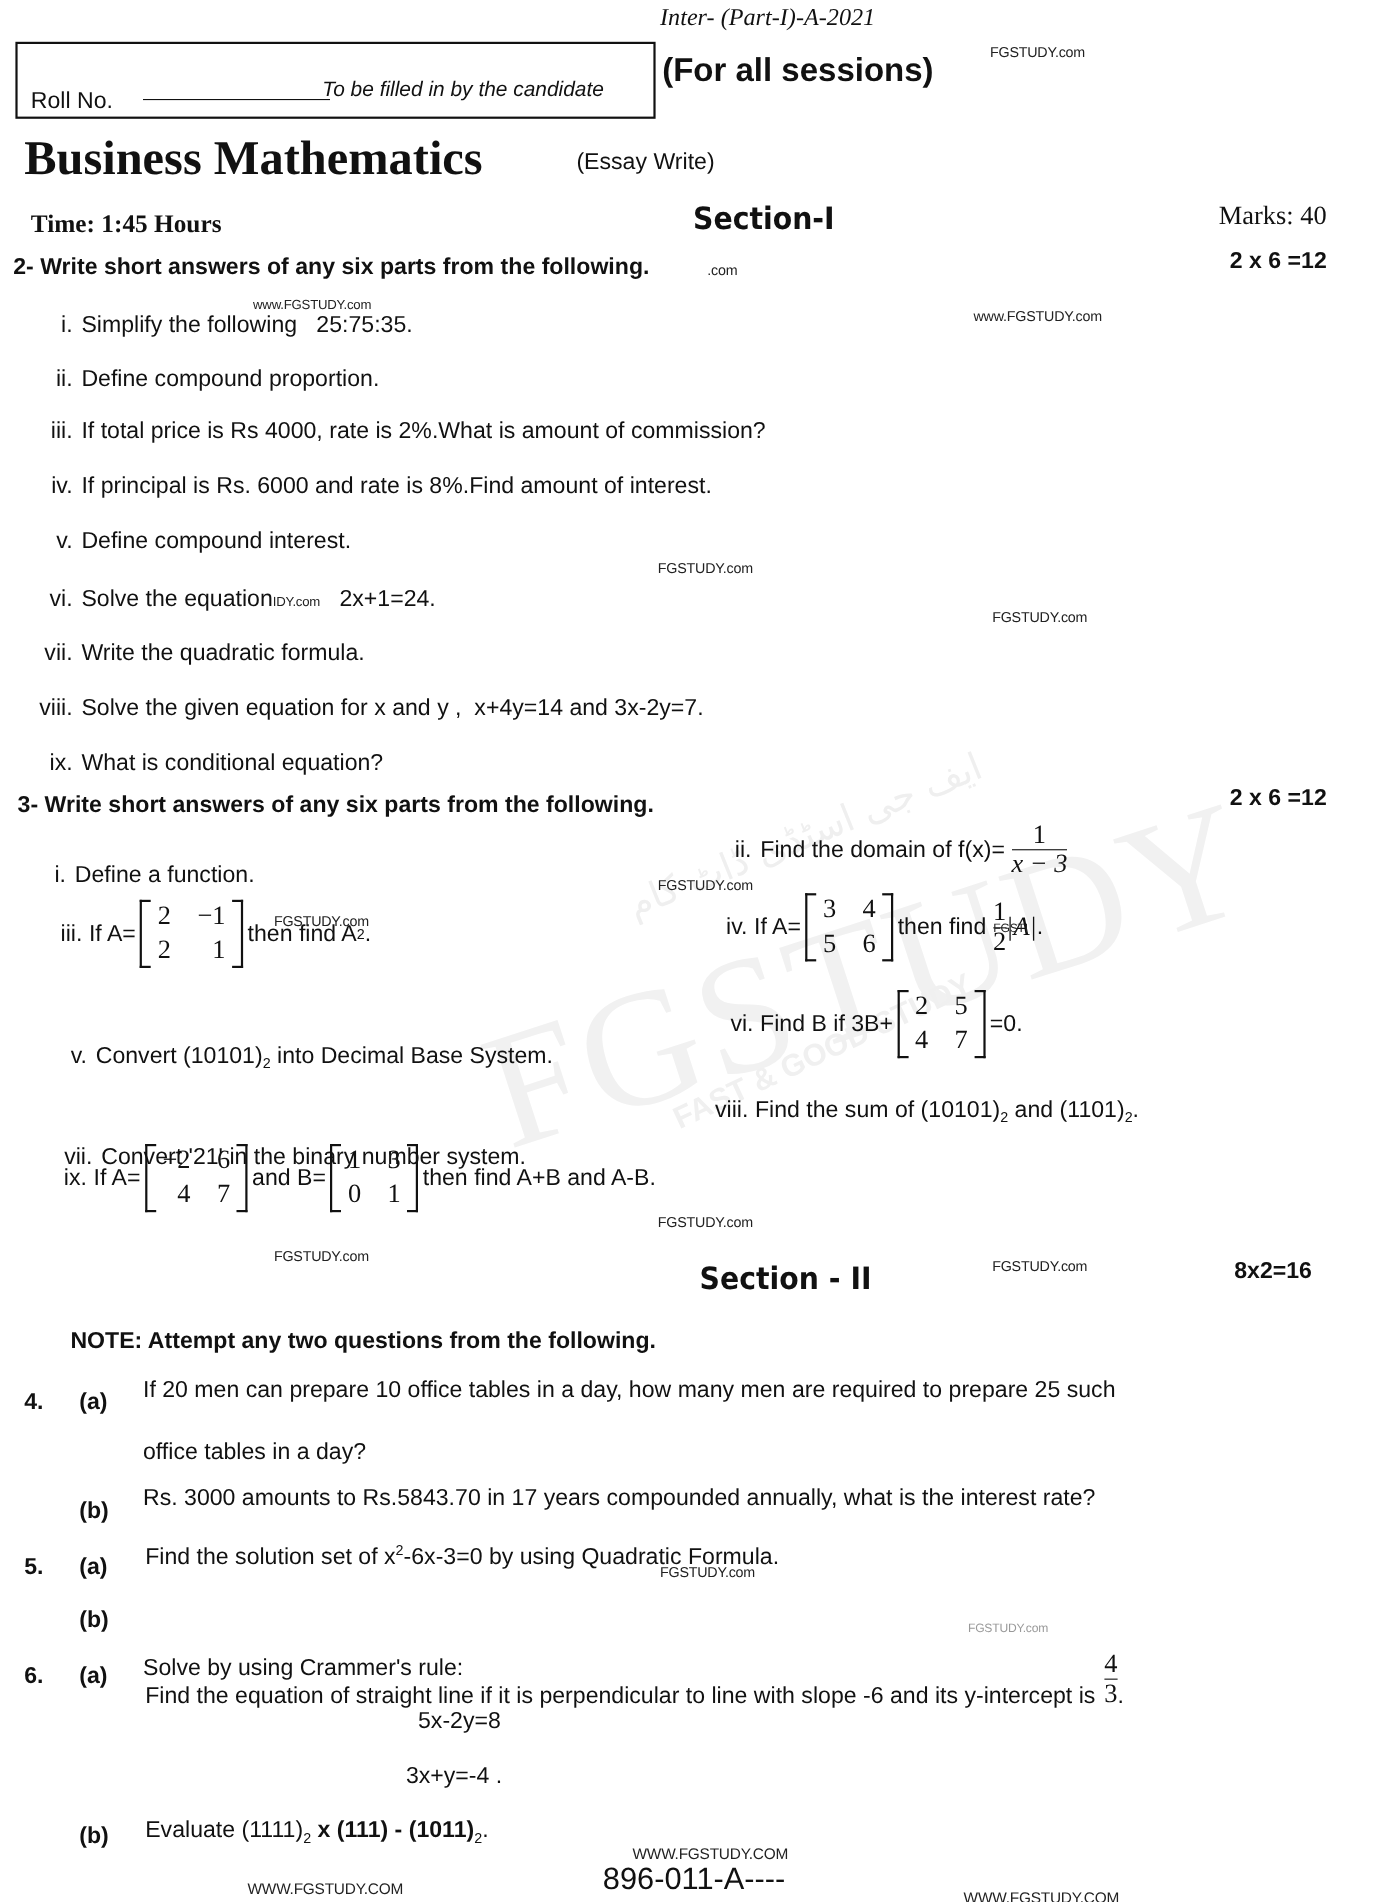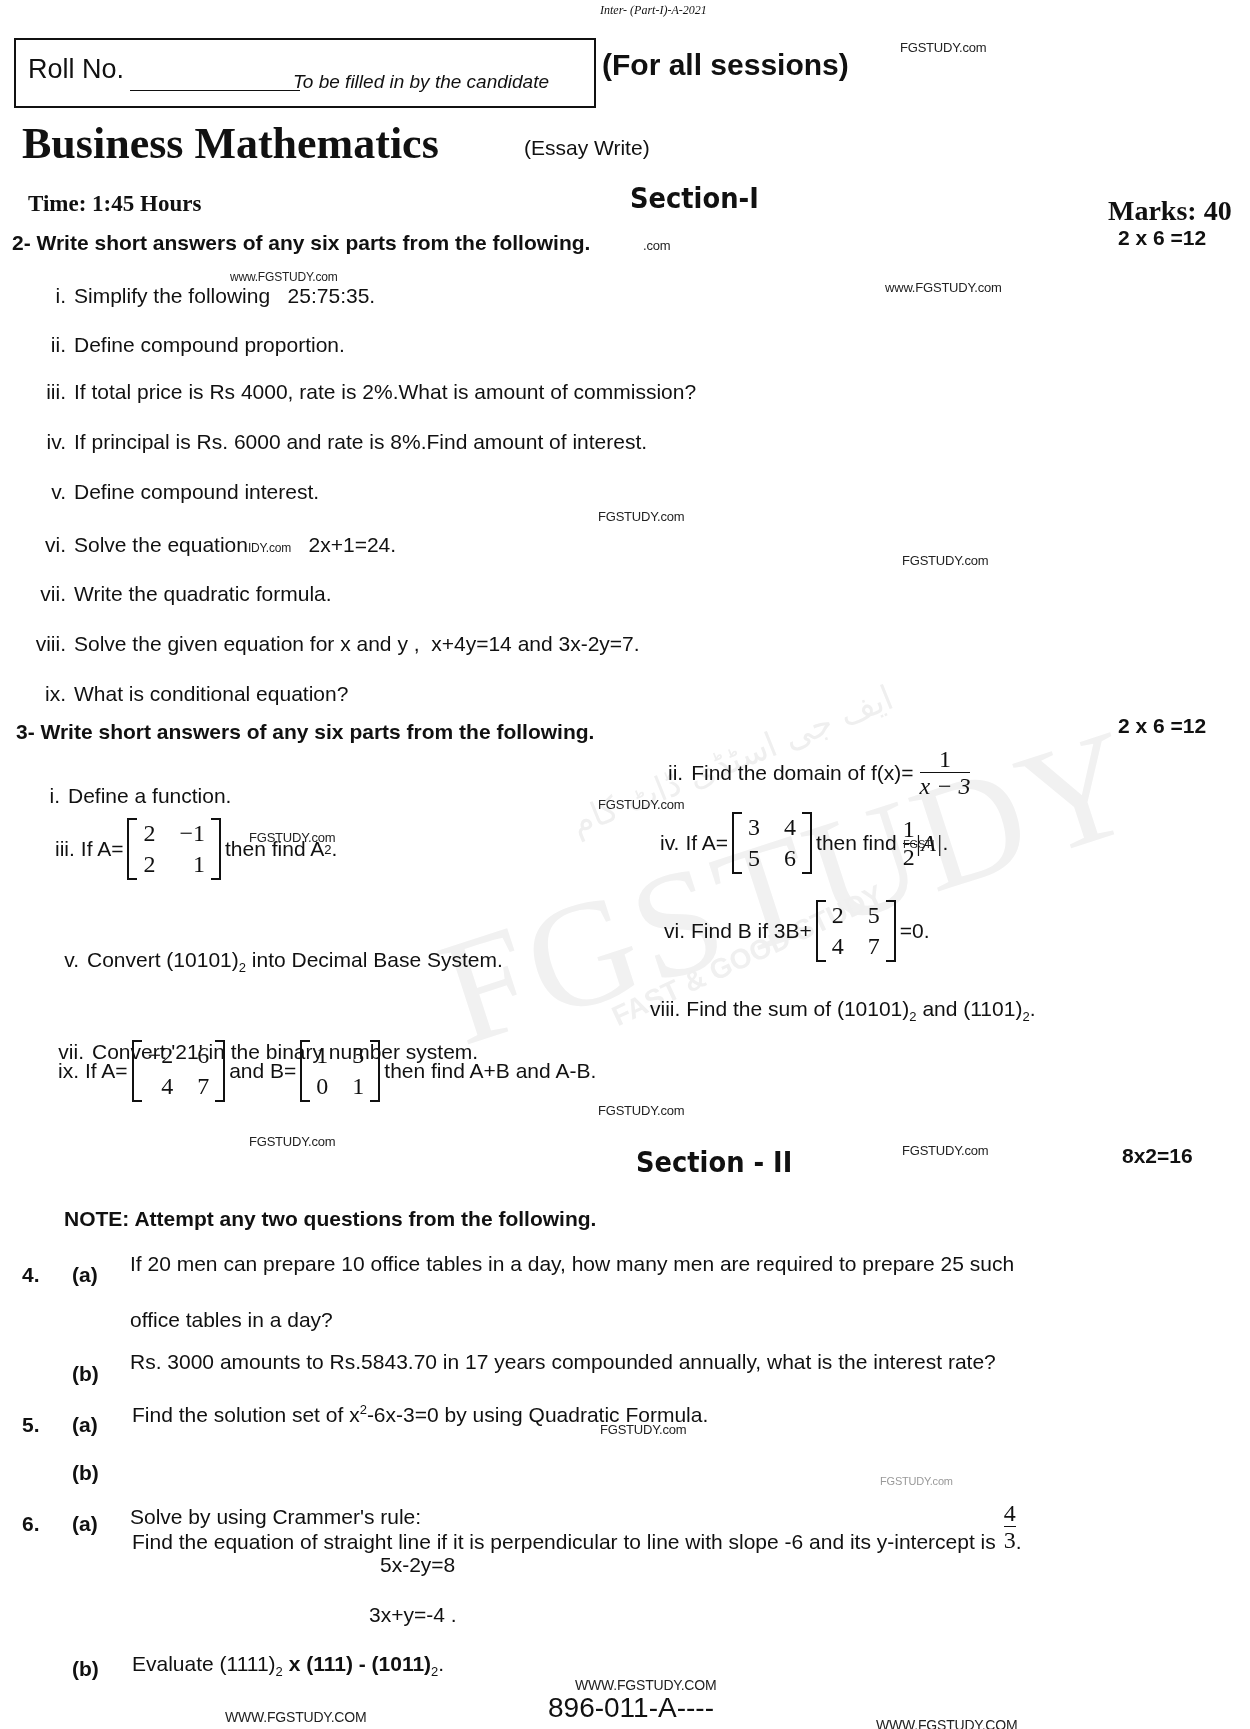--- a/index.html
+++ b/index.html
@@ -5,31 +5,31 @@
   html, body { margin: 0; padding: 0; background: #ffffff; }
   body { width: 1250px; height: 1729px; position: relative; overflow: hidden; color: #111; font-family: "Liberation Sans", sans-serif; }
   .abs { position: absolute; white-space: nowrap; }
   .serif { font-family: "Liberation Serif", serif; }
   .wm { font-family: "Liberation Sans", sans-serif; font-size: 13px; color: #222; letter-spacing: -0.2px; }
   .wm-big { position: absolute; left: 430px; top: 800px; font-family: "Liberation Serif", serif; font-size: 150px; color: #f1f1f1; transform: rotate(-18deg); letter-spacing: 4px; z-index: 0; }
   .wm-sub { position: absolute; left: 600px; top: 940px; font-family: "Liberation Sans", sans-serif; font-weight: bold; font-size: 28px; color: #f0f0f0; transform: rotate(-25deg); z-index: 0; }
   .wm-ar { position: absolute; left: 560px; top: 740px; font-family: "DejaVu Sans", sans-serif; font-size: 34px; color: #efefef; transform: rotate(-22deg); z-index: 0; }
   .layer { position: relative; z-index: 1; }
 
-  .top-code { left: 600px; top: 3px; font-family: "Liberation Serif", serif; font-style: italic; font-size: 12px; }
+  .top-code { left: 600px; top: 3px; font-family: "Liberation Serif", serif; font-style: italic; font-size: 22px; }
   .roll-box { position: absolute; left: 14px; top: 38px; width: 582px; height: 70px; border: 2px solid #111; box-sizing: border-box; }
-  .roll-label { position: absolute; left: 12px; top: 14px; font-size: 27px; }
+  .roll-label { position: absolute; left: 12px; top: 40px; font-size: 21px; }
   .roll-line { position: absolute; left: 114px; top: 50px; width: 170px; border-bottom: 1.5px solid #111; }
   .roll-hint { position: absolute; left: 277px; top: 31px; font-size: 19px; font-style: italic; }
   .sessions { left: 602px; top: 48px; font-size: 30px; font-weight: bold; }
   .title { left: 22px; top: 118px; font-family: "Liberation Serif", serif; font-weight: bold; font-size: 44px; }
   .essay { left: 524px; top: 136px; font-size: 21px; }
   .time { left: 28px; top: 191px; font-family: "Liberation Serif", serif; font-weight: bold; font-size: 23px; }
   .section1 { left: 630px; top: 182px; font-size: 28px; font-weight: bold; font-family: "DejaVu Sans", sans-serif; transform: scaleX(0.92); transform-origin: left; }
-  .marks { left: 1108px; top: 195px; font-family: "Liberation Serif", serif; font-weight: bold; font-size: 28px; }
+  .marks { left: 1108px; top: 184px; font-family: "Liberation Serif", serif; font-weight: normal; font-size: 24px; }
 
   .qhead { font-weight: bold; font-size: 21px; }
   .qmarks { font-weight: bold; font-size: 21px; }
   .item { font-size: 21px; }
   .num { display: inline-block; text-align: right; width: 56px; margin-right: 8px; }
   .sup { font-size: 13px; vertical-align: super; }
   .sub { font-size: 13px; vertical-align: sub; }
 
   .mat { display: inline-flex; align-items: stretch; vertical-align: middle; margin: 0 4px; }
   .br { width: 8px; border: 2px solid #111; }

